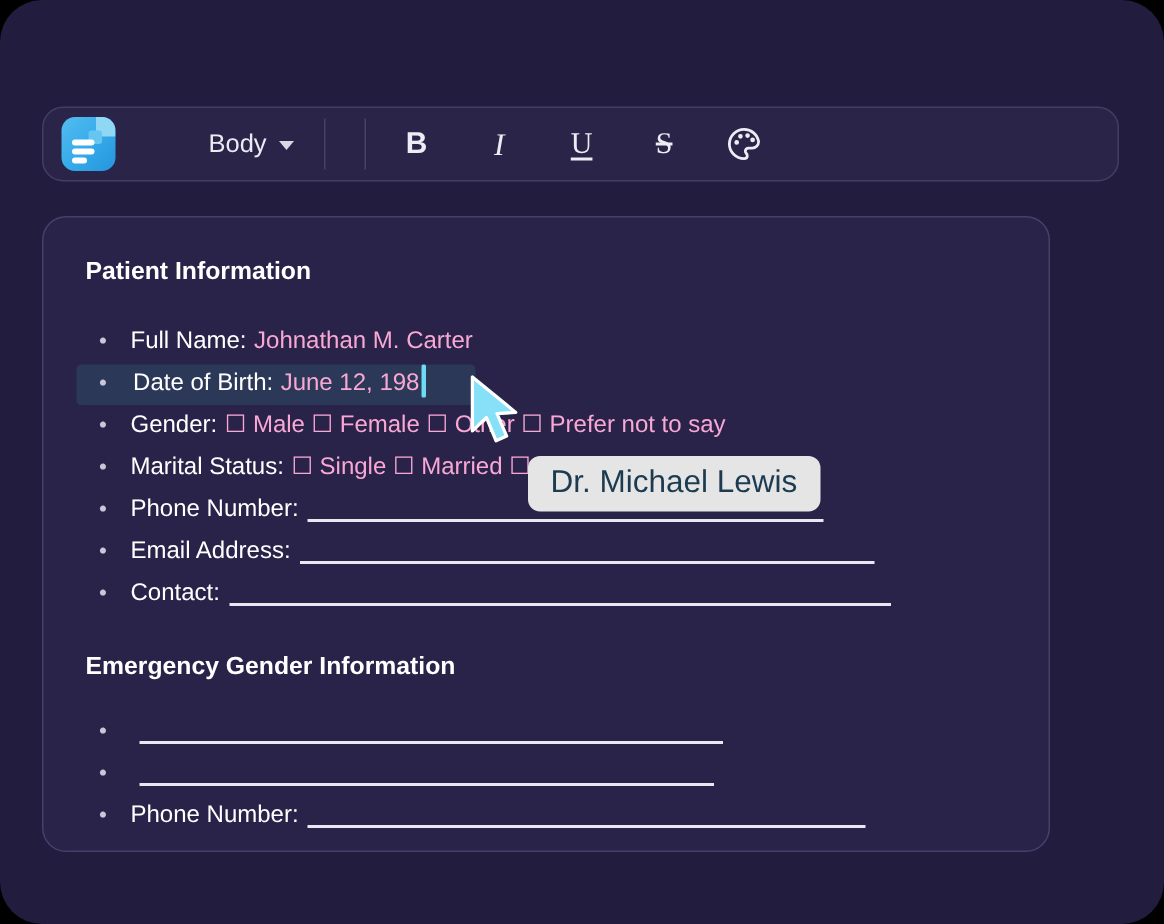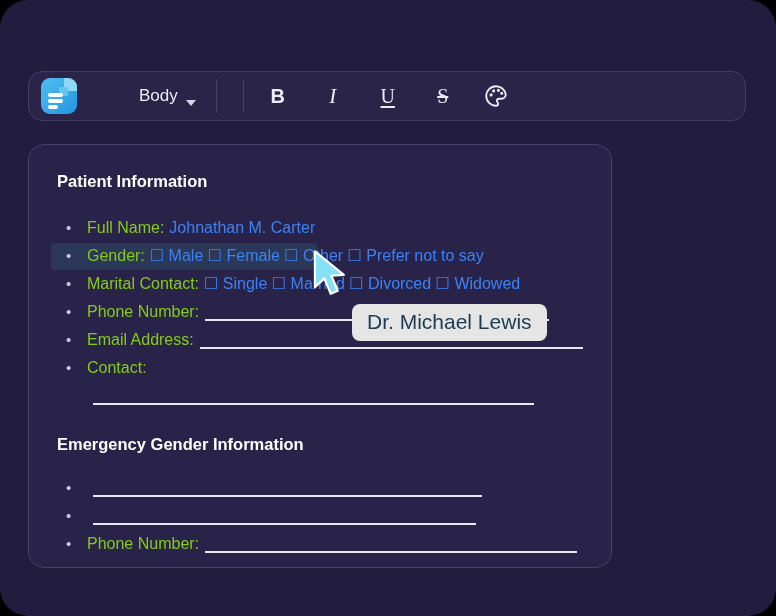--- a/index.html
+++ b/index.html
@@ -10,44 +10,44 @@
   .toolbar{position:absolute;left:28px;top:71px;width:718px;height:50px;background:#2a2449;
     border:1px solid #443e63;border-radius:14px;display:flex;align-items:center;box-sizing:border-box;padding:0 12px 0 12px;}
   .logo{width:36px;height:36px;border-radius:9px;background:linear-gradient(135deg,#53bdf0 0%,#35a9e9 55%,#2496dd 100%);
     position:relative;overflow:hidden;flex:0 0 auto;}
   .logo .corner1{position:absolute;right:0;top:0;width:13px;height:13px;background:#8fd7f5;border-bottom-left-radius:4px;}
   .logo .corner2{position:absolute;right:9px;top:9px;width:9px;height:9px;background:#66c6f1;border-radius:2px;}
   .logo .bar{position:absolute;left:7px;height:3.5px;border-radius:2px;background:#ffffff;}
   .logo .b1{top:15px;width:15px;}
   .logo .b2{top:21px;width:15px;}
   .logo .b3{top:27px;width:10px;}
-  .tb-group{display:flex;align-items:flex-end;gap:8px;padding:6px 10px;border-radius:8px;cursor:pointer;}
+  .tb-group{display:flex;align-items:center;gap:8px;padding:6px 10px;border-radius:8px;cursor:pointer;}
   .tb-text{color:#eceaf3;font-size:17px;}
   .chev{width:0;height:0;border-left:5px solid transparent;border-right:5px solid transparent;border-top:6px solid #d9d6e6;margin-top:2px;}
   .sep{width:1px;height:34px;background:#474163;margin:0 10px;}
   .tb-btn{width:40px;height:38px;display:flex;align-items:center;justify-content:center;color:#edebf4;border-radius:8px;cursor:pointer;}
   .bold-g{font-weight:bold;font-size:20px;}
   .italic-g{font-family:"Liberation Serif","DejaVu Serif",serif;font-style:italic;font-size:21px;}
   .under-g{font-family:"Liberation Serif","DejaVu Serif",serif;font-size:20px;text-decoration:underline;text-underline-offset:3px;}
   .strike-g{font-family:"Liberation Serif","DejaVu Serif",serif;font-size:20px;text-decoration:line-through;}
   .sp-body{margin-left:52px;}
   .sp-font{margin-left:26px;}
   .sp-size{margin-left:4px;}
 
   
-  .doc{position:absolute;left:28px;top:144px;width:584px;height:424px;background:#292349;
+  .doc{position:absolute;left:28px;top:144px;width:672px;height:424px;background:#292349;
     border:1px solid #46406a;border-radius:16px;box-sizing:border-box;padding:26px 28px 0 28px;cursor:text;}
   .h1{color:#ffffff;font-weight:bold;font-size:16.5px;line-height:20px;}
   .h1.second{margin-top:24px;}
   .list{margin-top:23px;}
   .list.second{margin-top:20px;}
   .row{position:relative;line-height:28px;font-size:16px;padding-left:30px;color:#f4f3f8;}
   .bullet{position:absolute;left:9px;top:0;color:#c9c6d6;font-size:15px;}
-  .lbl{color:#84cc16;}
-  .val{color:#3b82f6;margin-left:5px;}
+  .lbl{color:#ffffff;}
+  .val{color:#f9a8d4;margin-left:5px;}
   .row>.z{position:relative;z-index:1;}
   .hl-bg{position:absolute;left:-6px;top:1px;width:266px;height:27px;background:#2b3857;border-radius:3px;z-index:0;}
   .caret{display:inline-block;width:3px;height:22px;background:#6fdaf4;border-radius:1px;vertical-align:-5px;margin-left:1px;}
   .blank{display:inline-block;height:14px;border-bottom:2px solid #e9e7f0;vertical-align:-4px;margin-left:6px;}
 
   
   .collab-label{position:absolute;left:352px;top:304px;height:37px;box-sizing:border-box;
     background:#e5e5e5;color:#1c3b50;font-size:21px;border-radius:8px;padding:6px 15px 0 15px;z-index:6;}
   .pointer{position:absolute;left:310px;top:249px;z-index:7;}
 </style>
@@ -103,30 +103,34 @@
     <div class="h1">Patient Information</div>
 
     <div class="list">
       <div class="row">
         <span class="bullet">•</span>
         <span class="lbl">Full Name:</span><span class="val">Johnathan M. Carter</span>
       </div>
 
       <div class="row">
         <span class="hl-bg"></span>
+        <span class="z">
+          <span class="bullet" style="left:-21px;position:relative;margin-right:-8px;color:#c9c6d6;">•</span>
+          <span class="lbl">Date of Birth:</span><span class="val">June 12, 198</span><span class="caret"></span>
+        </span>
       </div>
 
       <div class="row">
         <span class="bullet">•</span>
         <span class="lbl">Gender:</span><span class="val">☐ Male ☐ Female ☐ Other ☐ Prefer not to say</span>
       </div>
 
       <div class="row">
         <span class="bullet">•</span>
-        <span class="lbl">Marital Contact:</span><span class="val">☐ Single ☐ Married ☐ Divorced ☐ Widowed</span>
+        <span class="lbl">Marital Status:</span><span class="val">☐ Single ☐ Married ☐ Divorced ☐ Widowed</span>
       </div>
 
       <div class="row">
         <span class="bullet">•</span>
         <span class="lbl">Phone Number:</span><span class="blank" style="width: 344px;"></span>
       </div>
 
       <div class="row">
         <span class="bullet">•</span>
         <span class="lbl">Email Address:</span><span class="blank" style="width: 383px;"></span>

